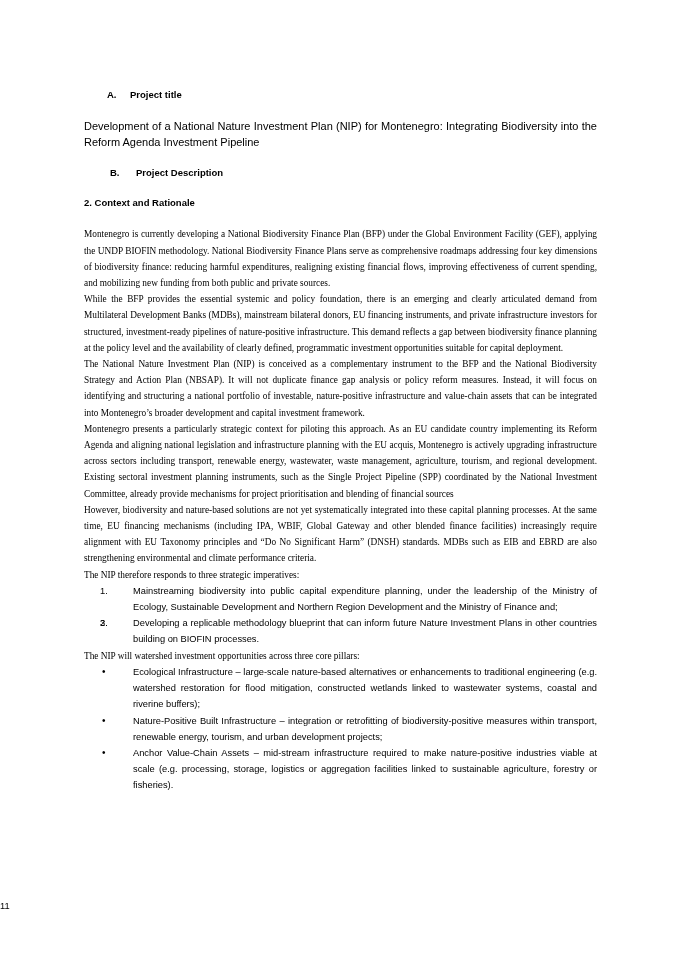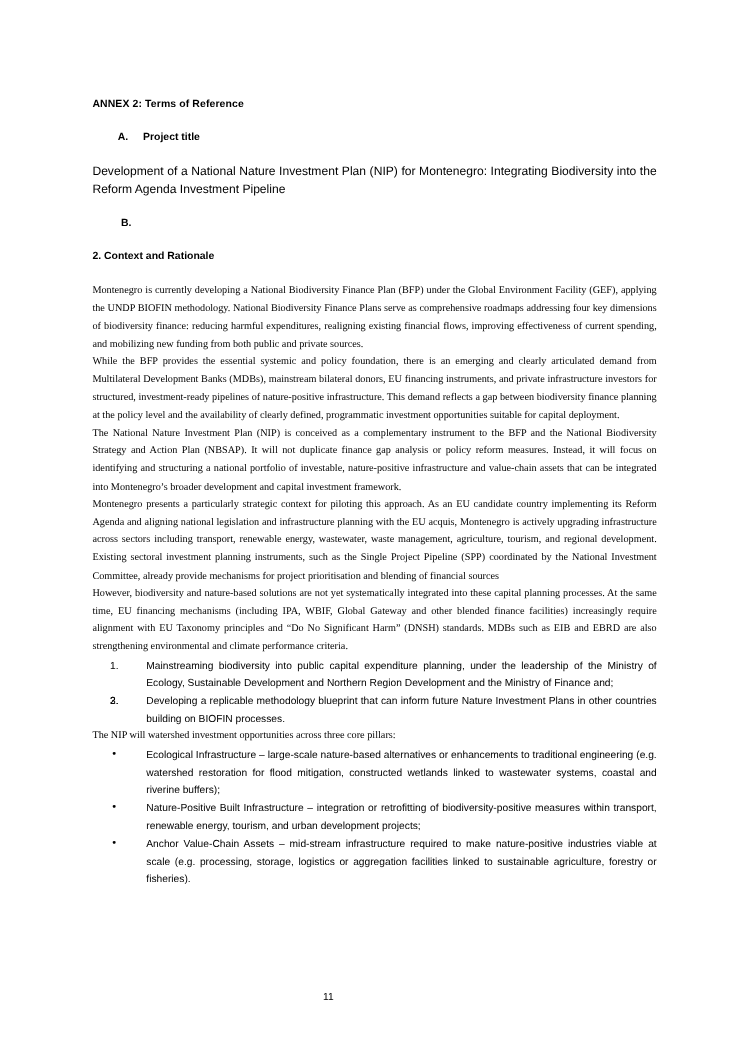--- a/index.html
+++ b/index.html
@@ -114,52 +114,53 @@
     top: 0;
     width: 20px;
     text-align: left;
     font-size: 10px;
   }
   .page-number {
     position: absolute;
     left: 0;
     top: 899px;
     width: 597px;
-    text-align: center;
+    text-align: left;
     font-size: 9.3px;
     line-height: 14px;
   }
 </style>
 </head>
 <body>
 
 <div class="page">
   <div class="content">
 
-    <h1 class="annex-title">ANNEX 2: Terms of Reference</h1>
 
     <div class="sec-heading sec-a">
       <span class="sec-letter">A.</span>
       <span class="sec-text">Project title</span>
     </div>
 
     <p class="title-para">Development of a National Nature Investment Plan (NIP) for Montenegro: Integrating Biodiversity into the Reform Agenda Investment Pipeline</p>
 
     <div class="sec-heading sec-b">
       <span class="sec-letter">B.</span>
+      <span class="sec-text">Project Description</span>
     </div>
 
     <h2 class="sub-heading">2. Context and Rationale</h2>
 
     <div class="para-group">
       <p class="body-text">Montenegro is currently developing a National Biodiversity Finance Plan (BFP) under the Global Environment Facility (GEF), applying the UNDP BIOFIN methodology. National Biodiversity Finance Plans serve as comprehensive roadmaps addressing four key dimensions of biodiversity finance: reducing harmful expenditures, realigning existing financial flows, improving effectiveness of current spending, and mobilizing new funding from both public and private sources.</p>
       <p class="body-text">While the BFP provides the essential systemic and policy foundation, there is an emerging and clearly articulated demand from Multilateral Development Banks (MDBs), mainstream bilateral donors, EU financing instruments, and private infrastructure investors for structured, investment-ready pipelines of nature-positive infrastructure. This demand reflects a gap between biodiversity finance planning at the policy level and the availability of clearly defined, programmatic investment opportunities suitable for capital deployment.</p>
       <p class="body-text">The National Nature Investment Plan (NIP) is conceived as a complementary instrument to the BFP and the National Biodiversity Strategy and Action Plan (NBSAP). It will not duplicate finance gap analysis or policy reform measures. Instead, it will focus on identifying and structuring a national portfolio of investable, nature-positive infrastructure and value-chain assets that can be integrated into Montenegro’s broader development and capital investment framework.</p>
       <p class="body-text">Montenegro presents a particularly strategic context for piloting this approach. As an EU candidate country implementing its Reform Agenda and aligning national legislation and infrastructure planning with the EU acquis, Montenegro is actively upgrading infrastructure across sectors including transport, renewable energy, wastewater, waste management, agriculture, tourism, and regional development. Existing sectoral investment planning instruments, such as the Single Project Pipeline (SPP) coordinated by the National Investment Committee, already provide mechanisms for project prioritisation and blending of financial sources</p>
       <p class="body-text">However, biodiversity and nature-based solutions are not yet systematically integrated into these capital planning processes. At the same time, EU financing mechanisms (including IPA, WBIF, Global Gateway and other blended finance facilities) increasingly require alignment with EU Taxonomy principles and “Do No Significant Harm” (DNSH) standards. MDBs such as EIB and EBRD are also strengthening environmental and climate performance criteria.</p>
+      <p class="body-text">The NIP therefore responds to three strategic imperatives:</p>
     </div>
 
     <ol class="num-list">
       <li>
         <span class="marker">1.</span>
         <span class="item-text">Mainstreaming biodiversity into public capital expenditure planning, under the leadership of the Ministry of Ecology, Sustainable Development and Northern Region Development and the Ministry of Finance and;</span>
       </li>
       <li>
         <span class="marker">2.</span>
       </li>

